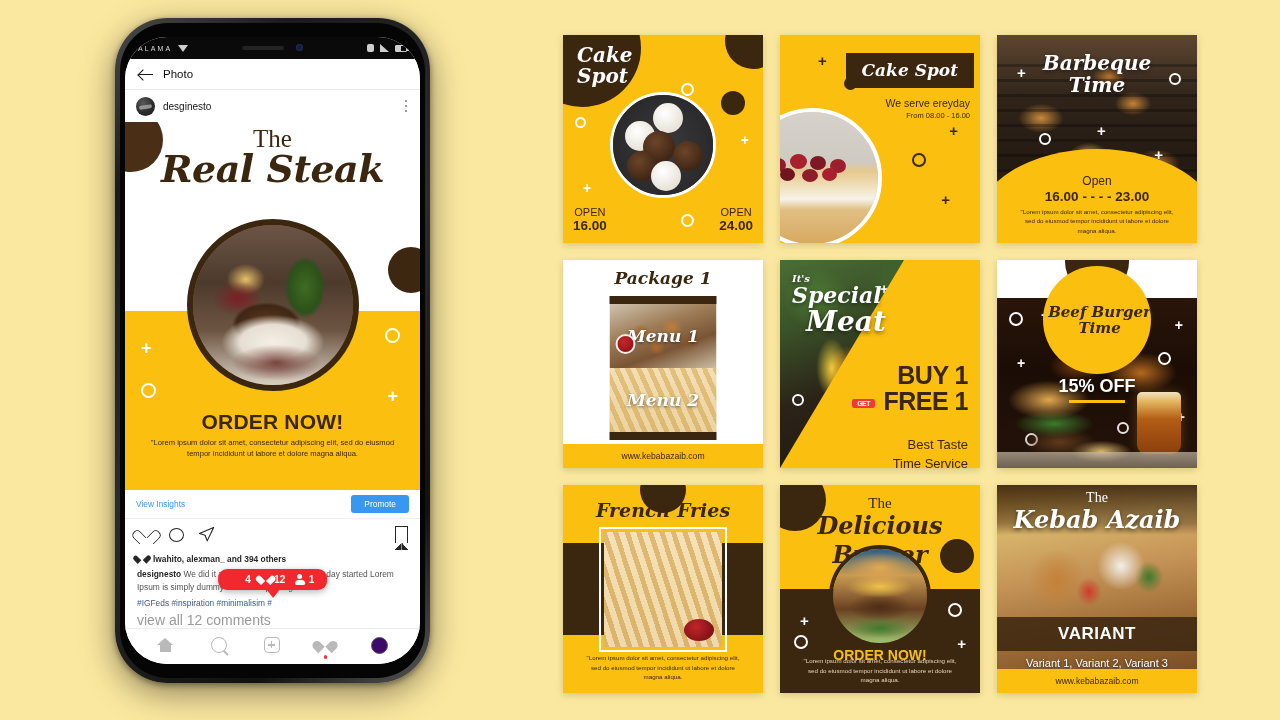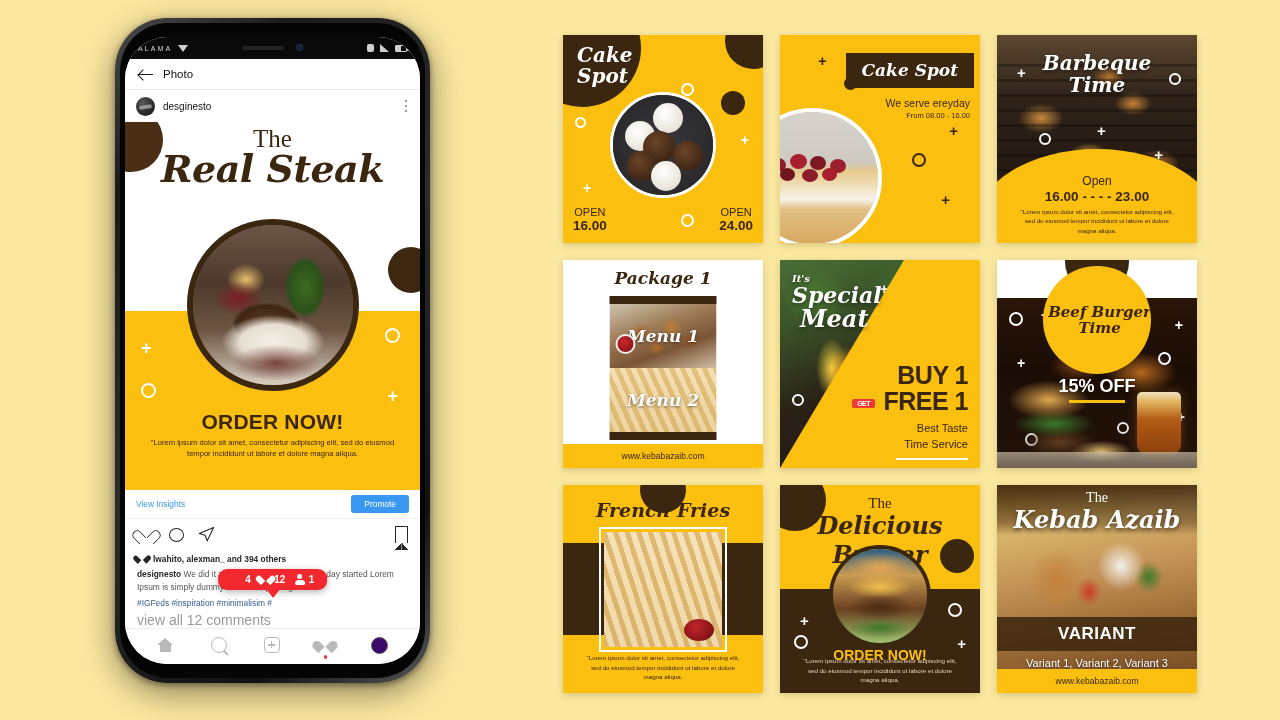--- a/index.html
+++ b/index.html
@@ -320,26 +320,26 @@
       radial-gradient(ellipse 22% 20% at 18% 18%, #4c7a33 0%, rgba(76,122,51,0) 74%),
       radial-gradient(ellipse 26% 22% at 62% 14%, #3f6a2c 0%, rgba(63,106,44,0) 74%),
       linear-gradient(160deg,#4a6e36 0%,#3a5228 26%,#2b2218 54%,#1d1711 100%);
   }
   .c5 .ydiag { position:absolute; inset:0; background:#fbbf10;
     clip-path:polygon(100% 0, 100% 100%, 0 100%, 62% 0); z-index:3; }
   .c5 .smtitle { position:absolute; left:12px; top:14px; color:#fff; z-index:5; line-height:1.04;
     text-shadow:0 2px 4px rgba(0,0,0,.5); }
   .c5 .sm-its { font-size:10px; }
   .c5 .sm-1 { font-size:22px; }
-  .c5 .sm-2 { font-size:24px; margin-left:8px; }
+  .c5 .sm-2 { font-size:28px; margin-left:14px; }
   .c5 .buywrap { position:absolute; right:12px; top:102px; text-align:right; z-index:6; }
   .c5 .buy { font-size:25px; font-weight:700; color:#3b2610; line-height:1.04; letter-spacing:-.5px; }
   .c5 .getbadge { background:#ef3b33; color:#fff; font-size:7px; font-weight:700;
     padding:1px 5px; border-radius:2px; display:inline-block; vertical-align:4px; margin:0 2px; }
-  .c5 .tagline { font-size:11px; color:#3b2610; line-height:1.45; margin-top:7px; }
+  .c5 .tagline { font-size:13px; color:#3b2610; line-height:1.45; margin-top:22px; }
   .c5 .uline { height:2px; background:#fff; width:72px; margin-left:auto; margin-top:5px; }
 
   
   .c6 { background:#fff; }
   .c6 .topblob { position:absolute; left:50%; transform:translateX(-50%); top:-30px;
     width:64px; height:64px; border-radius:50%; background:#3b2610; z-index:2; }
   .c6 .darkbg { position:absolute; left:0; right:0; top:38px; bottom:0;
     background:
       radial-gradient(ellipse 24% 16% at 72% 44%, #b4681f 0%, rgba(180,104,31,0) 74%),
       radial-gradient(ellipse 18% 12% at 40% 40%, #7a3c14 0%, rgba(122,60,20,0) 76%),

